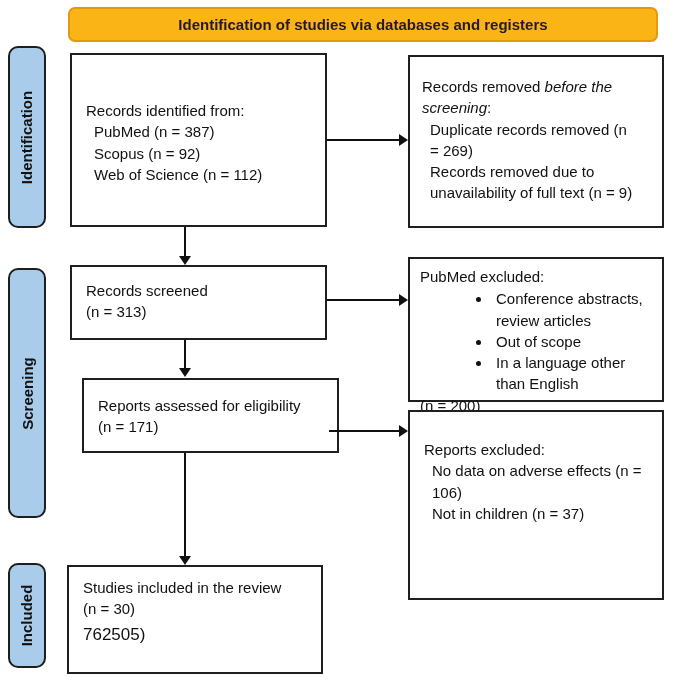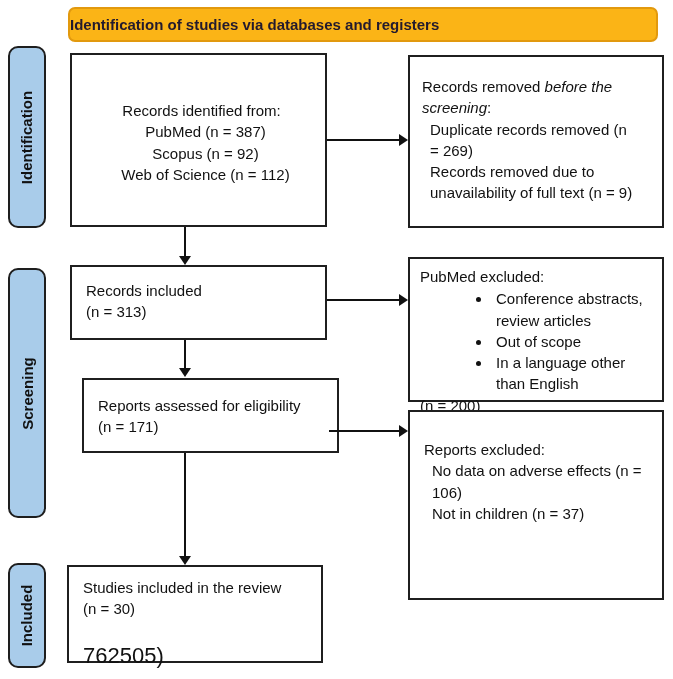--- a/index.html
+++ b/index.html
@@ -15,21 +15,21 @@
 
   
   .banner {
     position: absolute;
     left: 68px; top: 7px;
     width: 590px; height: 35px;
     box-sizing: border-box;
     background: var(--banner-fill);
     border: 2px solid var(--banner-border);
     border-radius: 7px;
-    display: flex; align-items: center; justify-content: flex-start;
+    display: flex; align-items: center; justify-content: center;
     font-size: 15px; font-weight: bold;
     color: var(--banner-text);
   }
 
   
   .stage {
     position: absolute;
     left: 8px; width: 38px;
     box-sizing: border-box;
     background: var(--stage-fill);
@@ -49,39 +49,39 @@
 
   
   .fbox {
     position: absolute;
     box-sizing: border-box;
     background: #ffffff;
     border: 2px solid var(--box-border);
     font-size: 15px;
     line-height: 1.42;
   }
-  #box-identified       { left: 70px;  top: 53px;  width: 257px; height: 174px; padding: 45px 8px 6px 14px; text-align: center; }
+  #box-identified       { left: 70px;  top: 53px;  width: 257px; height: 174px; padding: 45px 8px 6px 14px; }
   #box-removed          { left: 408px; top: 55px;  width: 256px; height: 173px; padding: 19px 24px 6px 12px; }
   #box-screened         { left: 70px;  top: 265px; width: 257px; height: 75px;  padding: 13px 8px 6px 14px; }
   #box-records-excluded { left: 408px; top: 257px; width: 256px; height: 145px; padding: 7px 6px 6px 10px; }
   #box-assessed         { left: 70px;  top: 378px; width: 257px; height: 75px;  padding: 15px 8px 6px 14px; margin-left: 12px; }
   #box-reports-excluded { left: 408px; top: 410px; width: 256px; height: 190px; padding: 27px 8px 6px 14px; }
-  #box-included         { left: 67px;  top: 565px; width: 256px; height: 98px; padding: 10px 8px 6px 14px; }
+  #box-included         { left: 67px;  top: 565px; width: 256px; height: 109px; padding: 10px 8px 6px 14px; }
 
   .indent { margin-left: 8px; }
   .fbox em { font-style: italic; }
 
   ul.bullets {
     margin: 1px 0 0 0;
     padding-left: 72px;
     list-style: disc;
   }
   ul.bullets li { padding-left: 4px; }
 
-  .patients-value { font-size: 22px; margin-top: 20px; }
+  .patients-value { font-size: 17px; margin-top: 3px; }
 
   
   .arrow-v {
     position: absolute;
     width: 2px;
     background: var(--arrow);
   }
   .arrow-v::after {
     content: "";
     position: absolute;
@@ -136,21 +136,21 @@
     <div class="indent">Web of Science (n = 112)</div>
   </div>
 
   <div class="fbox" id="box-removed">
     <div><span>Records removed </span><em>before the screening</em><span>:</span></div>
     <div class="indent">Duplicate records removed (n = 269)</div>
     <div class="indent">Records removed due to unavailability of full text (n = 9)</div>
   </div>
 
   <div class="fbox" id="box-screened">
-    <div>Records included</div>
+    <div>Records screened</div>
     <div>(n = 313)</div>
   </div>
 
   <div class="fbox" id="box-records-excluded">
     <div>PubMed excluded:</div>
     <ul class="bullets">
       <li>Conference abstracts, review articles</li>
       <li>Out of scope</li>
       <li>In a language other than English</li>
     </ul>

